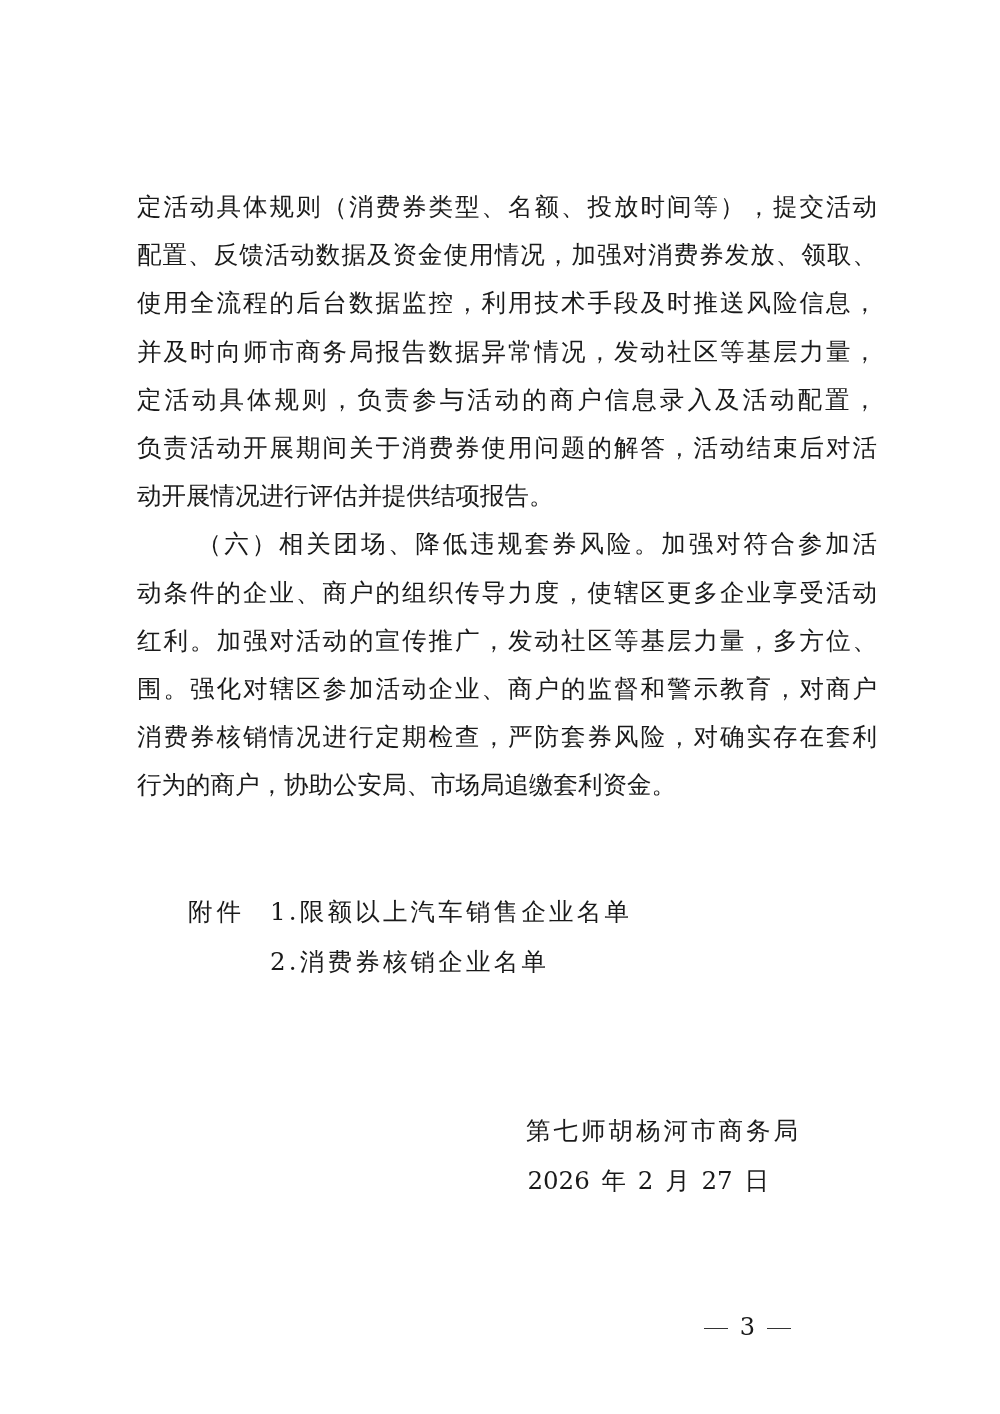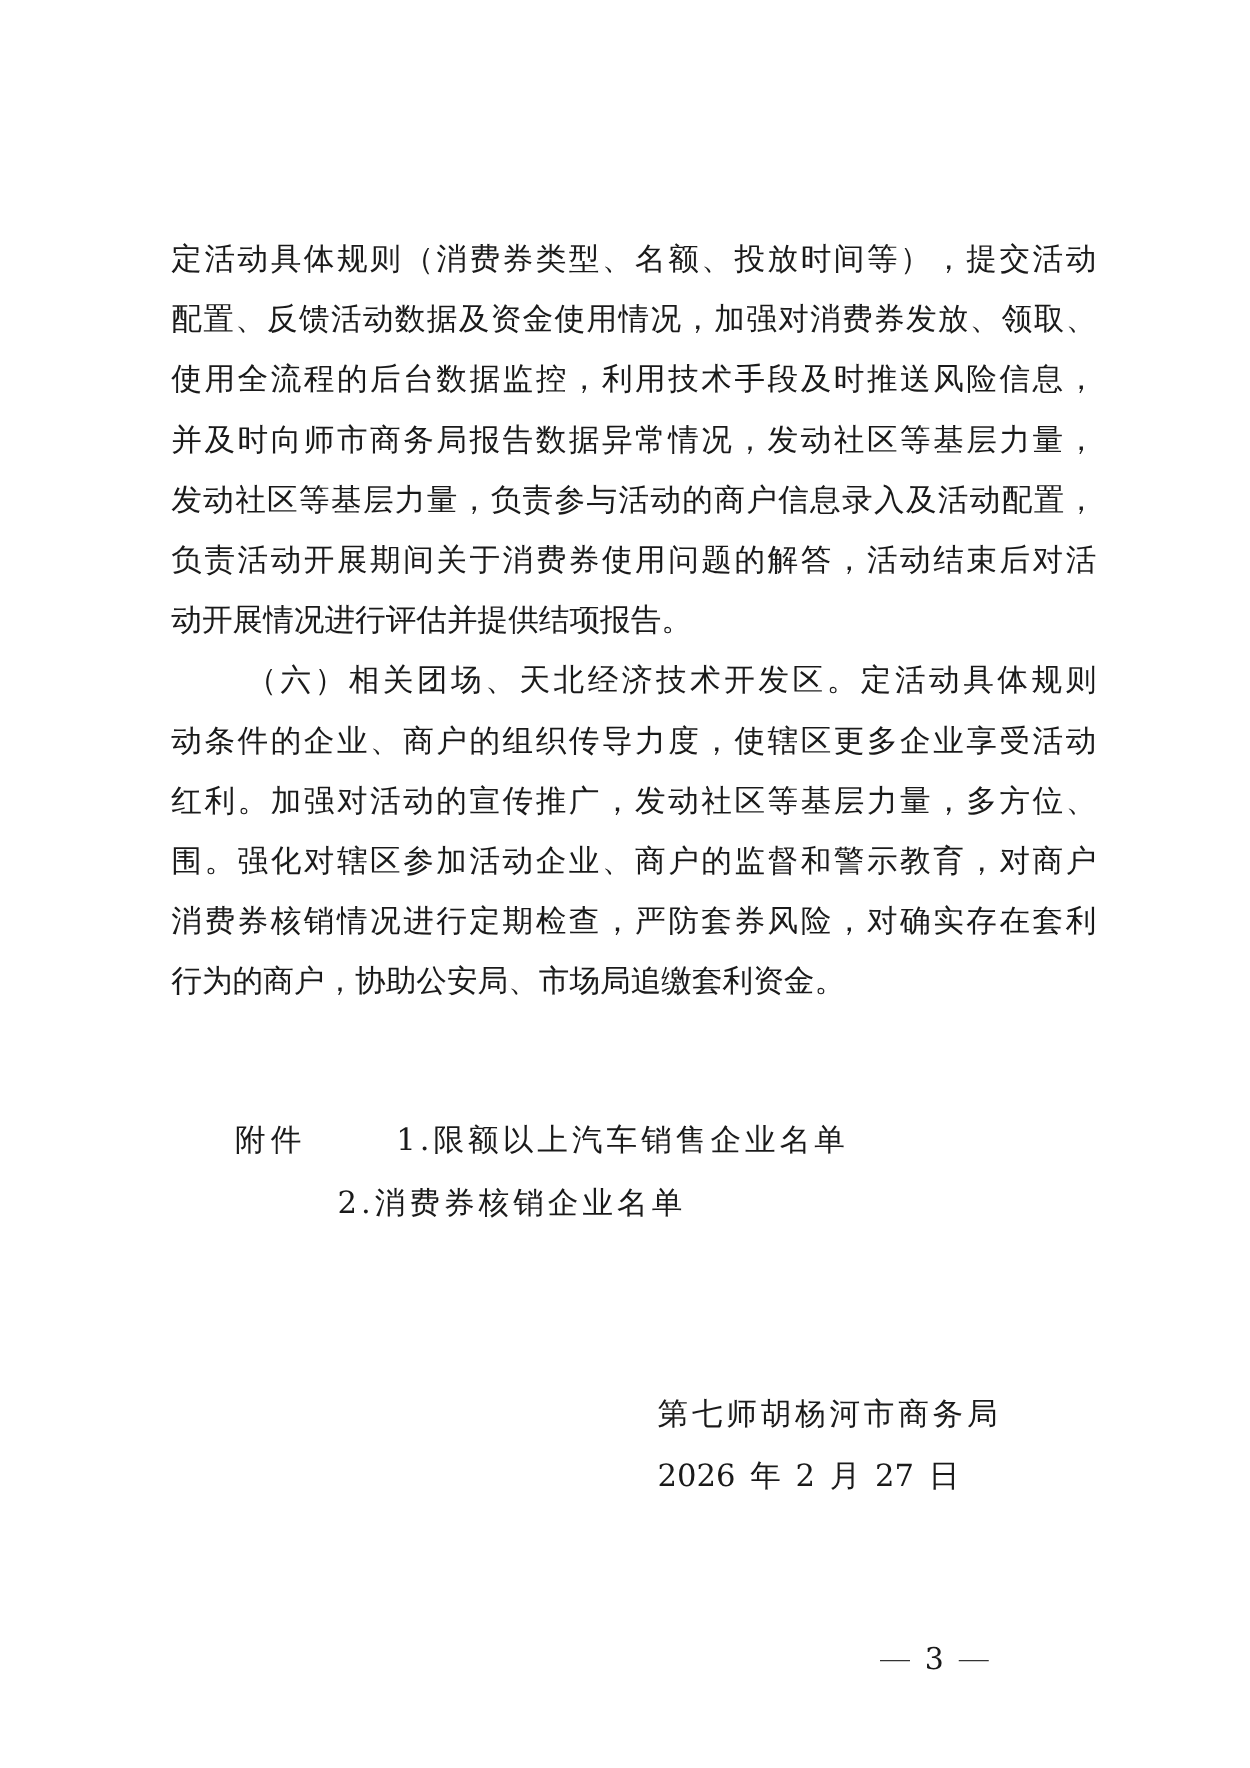--- a/index.html
+++ b/index.html
@@ -44,38 +44,37 @@
     .attachments {
       position: absolute;
       left: 188px;
       top: 887px;
       font-size: 24.5px;
       line-height: 50px;
     }
     .attach-row {
       display: flex;
       white-space: nowrap;
-      gap: 47px;
     }
     .attach-label {
       width: 82px;
       letter-spacing: 4px;
     }
     .attach-item {
       letter-spacing: 3.2px;
       text-align: right;
     }
     .attach-row.second {
       padding-left: 82px;
     }
     .signature {
       position: absolute;
       right: 126px;
       top: 1106px;
-      text-align: left;
+      text-align: right;
       font-size: 24.5px;
       line-height: 50px;
     }
     .sig-org {
       letter-spacing: 3px;
     }
     .sig-date {
       padding-right: 32px;
       word-spacing: 4px;
     }
@@ -98,24 +97,24 @@
 </head>
 <body>
 
 <div class="page">
 
   <div class="body-text">
     <div class="line">定活动具体规则（消费券类型、名额、投放时间等），提交活动</div>
     <div class="line">配置、反馈活动数据及资金使用情况，加强对消费券发放、领取、</div>
     <div class="line">使用全流程的后台数据监控，利用技术手段及时推送风险信息，</div>
     <div class="line">并及时向师市商务局报告数据异常情况，发动社区等基层力量，</div>
-    <div class="line">发动社区等基层力量，负责参与活动的商户信息录入及活动配置，</div>
+    <div class="line">定活动具体规则，负责参与活动的商户信息录入及活动配置，</div>
     <div class="line">负责活动开展期间关于消费券使用问题的解答，活动结束后对活</div>
     <div class="line last">动开展情况进行评估并提供结项报告。</div>
-    <div class="line indent">（六）相关团场、天北经济技术开发区。定活动具体规则</div>
+    <div class="line indent">（六）相关团场、降低违规套券风险。加强对符合参加活</div>
     <div class="line">动条件的企业、商户的组织传导力度，使辖区更多企业享受活动</div>
     <div class="line">红利。加强对活动的宣传推广，发动社区等基层力量，多方位、</div>
     <div class="line">围。强化对辖区参加活动企业、商户的监督和警示教育，对商户</div>
     <div class="line">消费券核销情况进行定期检查，严防套券风险，对确实存在套利</div>
     <div class="line last">行为的商户，协助公安局、市场局追缴套利资金。</div>
   </div>
 
   <div class="attachments">
     <div class="attach-row">
       <span class="attach-label">附件</span>

